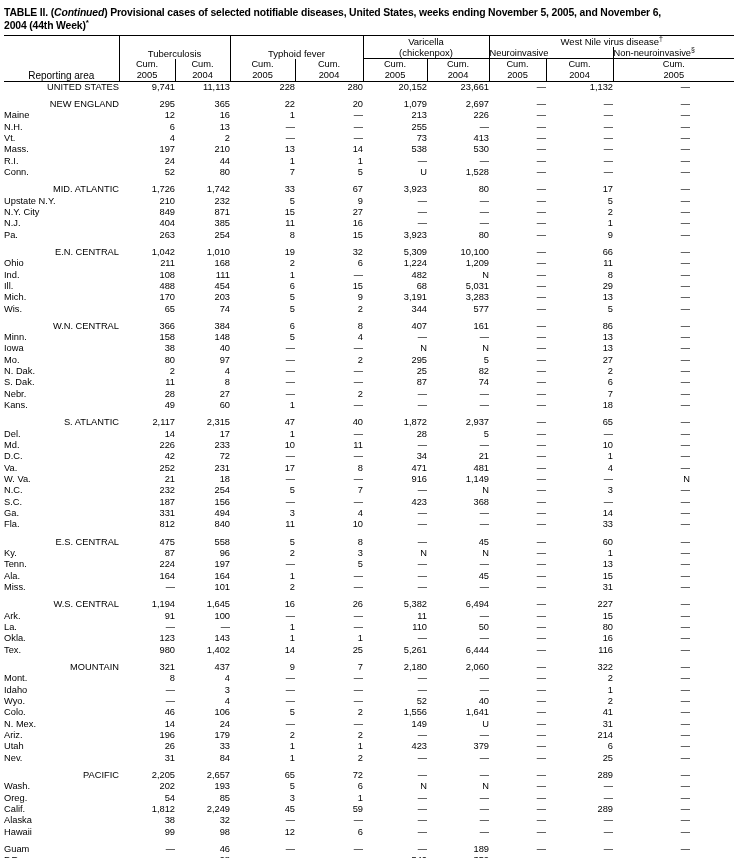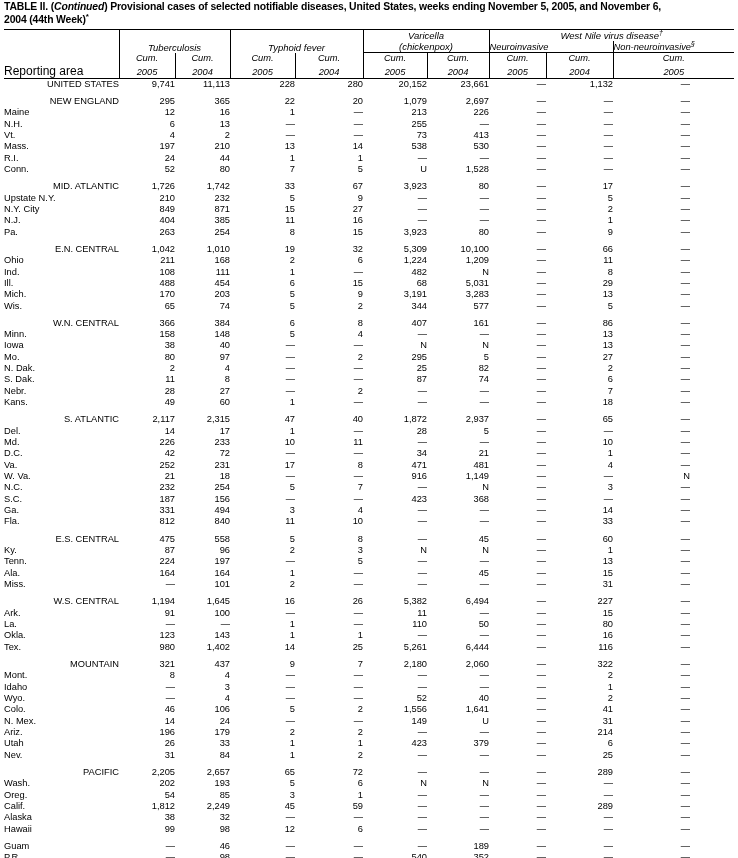--- a/index.html
+++ b/index.html
@@ -12,21 +12,21 @@
     height: 858px;
     font-family: "Liberation Sans", sans-serif;
     color: #000000;
     -webkit-font-smoothing: none;
   }
   .page {
     position: relative;
     width: 686px;
     height: 858px;
     box-sizing: border-box;
-    padding: 1px 4px 0 4px;
+    padding: 7px 4px 0 4px;
   }
   
   .title {
     font-size: 10.4px;
     font-weight: bold;
     line-height: 12.6px;
     letter-spacing: -0.15px;
     margin: 0 0 3px 0;
   }
   .title em {
@@ -67,34 +67,34 @@
     padding-bottom: 1px;
   }
   .hdr-cum {
     text-align: center;
     font-size: 9.3px;
     font-weight: bold;
     line-height: 10.4px;
     padding-bottom: 1px;
   }
   .reporting-area-hdr {
-    text-align: left;
-    font-size: 12px;
+    text-align: center;
+    font-size: 10px;
     font-weight: bold;
     padding-bottom: 1px;
     padding-left: 1px;
   }
   .sup {
     font-size: 7px;
     vertical-align: super;
     line-height: 0;
   }
   
   .rule-top td { border-top: 1.1px solid #000; }
-  .bdr-l { border-left: 1.1px solid #000; font-style: italic; }
+  .bdr-l { border-left: 1.1px solid #000; }
   .bdr-b { border-bottom: 1.1px solid #000; }
   .bdr-t { border-top: 1.1px solid #000; }
   
   tr.drow td {
     font-size: 9.3px;
     line-height: 11.33px;
     height: 11.33px;
   }
   td.area {
     text-align: left;

